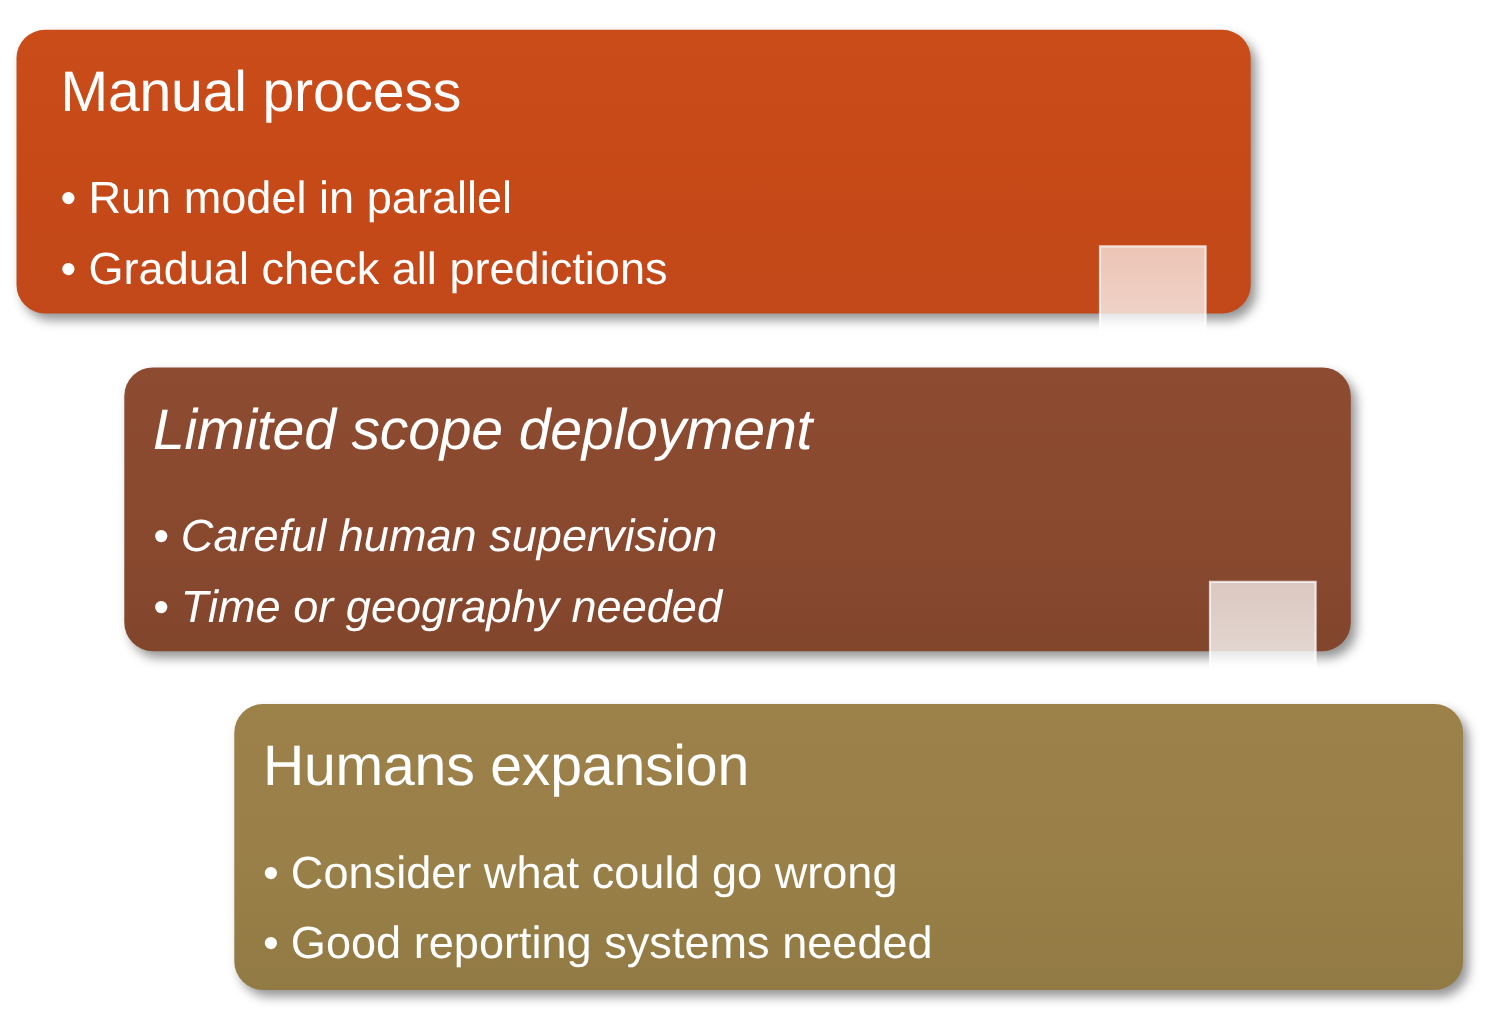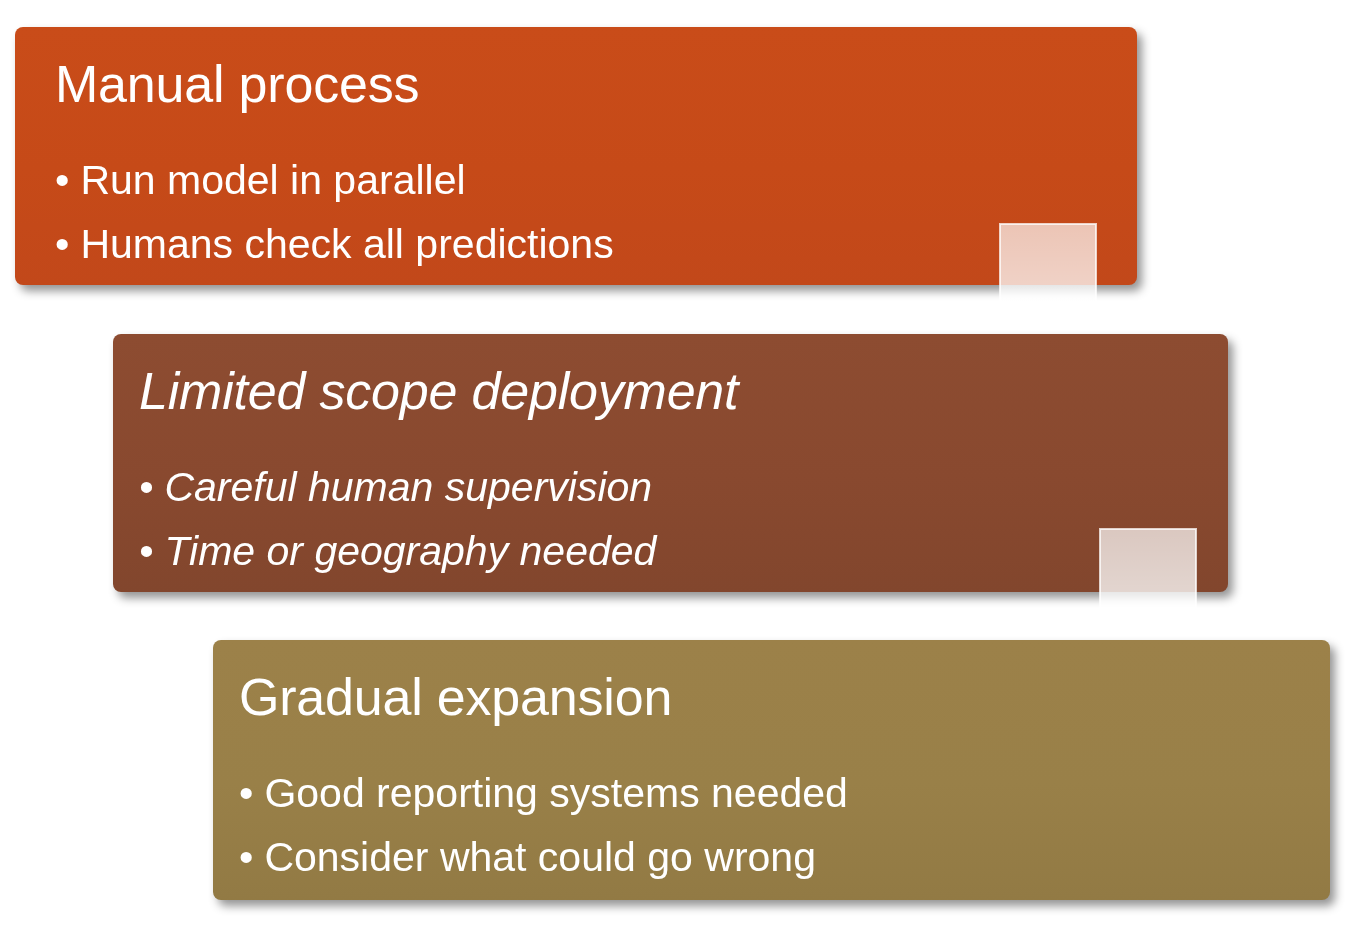--- a/index.html
+++ b/index.html
@@ -20,21 +20,21 @@
     position: relative;
     width: 1358px;
     height: 928px;
     background: #ffffff;
   }
 
   
   .stage {
     position: absolute;
     box-sizing: border-box;
-    border-radius: 8px;
+    border-radius: 26px;
     color: #ffffff;
     overflow: hidden;
     filter: drop-shadow(5px 6px 5px rgba(0,0,0,0.42));
   }
 
   .stage-inner {
     position: relative;
     width: 100%;
     height: 100%;
     box-sizing: border-box;
@@ -120,21 +120,21 @@
 </head>
 <body>
 
 <div id="diagram">
 
   <div class="stage" id="stage-1">
     <div class="stage-inner">
       <div class="stage-title">Manual process</div>
       <ul class="bullets">
         <li><span class="bullet-dot">•</span><span>Run model in parallel</span></li>
-        <li><span class="bullet-dot">•</span><span>Humans check all predictions</span></li>
+        <li><span class="bullet-dot">•</span><span>Gradual check all predictions</span></li>
       </ul>
     </div>
   </div>
 
   <div class="arrow" id="arrow-1">
     <svg width="182" height="175" viewBox="0 0 182 175" xmlns="http://www.w3.org/2000/svg">
       <defs>
         <linearGradient id="arrowGrad1" x1="0" y1="0" x2="0" y2="1">
           <stop offset="0%" stop-color="#ffffff" stop-opacity="0.68"></stop>
           <stop offset="100%" stop-color="#ffffff" stop-opacity="0.88"></stop>
@@ -161,21 +161,21 @@
           <stop offset="0%" stop-color="#ffffff" stop-opacity="0.70"></stop>
           <stop offset="100%" stop-color="#ffffff" stop-opacity="0.90"></stop>
         </linearGradient>
       </defs>
       <polygon points="48,2 144,2 144,86 190,86 96,175 2,86 48,86" fill="url(#arrowGrad2)" stroke="#ffffff" stroke-opacity="0.75" stroke-width="2"></polygon>
     </svg>
   </div>
 
   <div class="stage" id="stage-3">
     <div class="stage-inner">
-      <div class="stage-title">Gradual expansion</div>
+      <div class="stage-title">Humans expansion</div>
       <ul class="bullets">
+        <li><span class="bullet-dot">•</span><span>Consider what could go wrong</span></li>
         <li><span class="bullet-dot">•</span><span>Good reporting systems needed</span></li>
-        <li><span class="bullet-dot">•</span><span>Consider what could go wrong</span></li>
       </ul>
     </div>
   </div>
 
 </div>
 
 </body></html>

